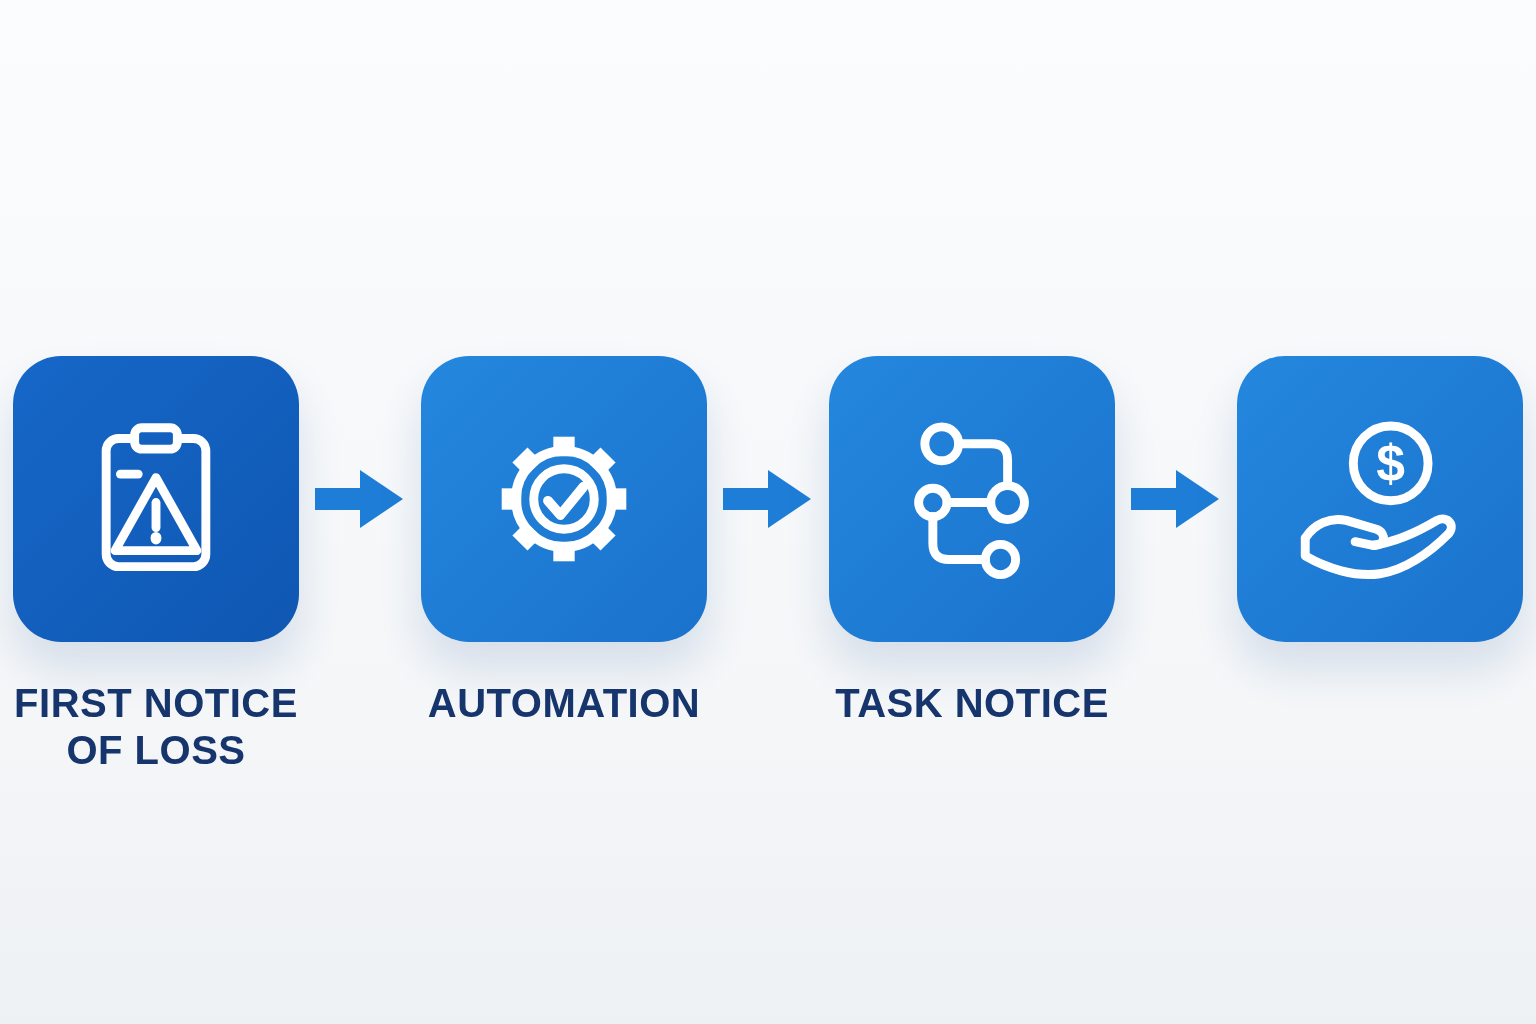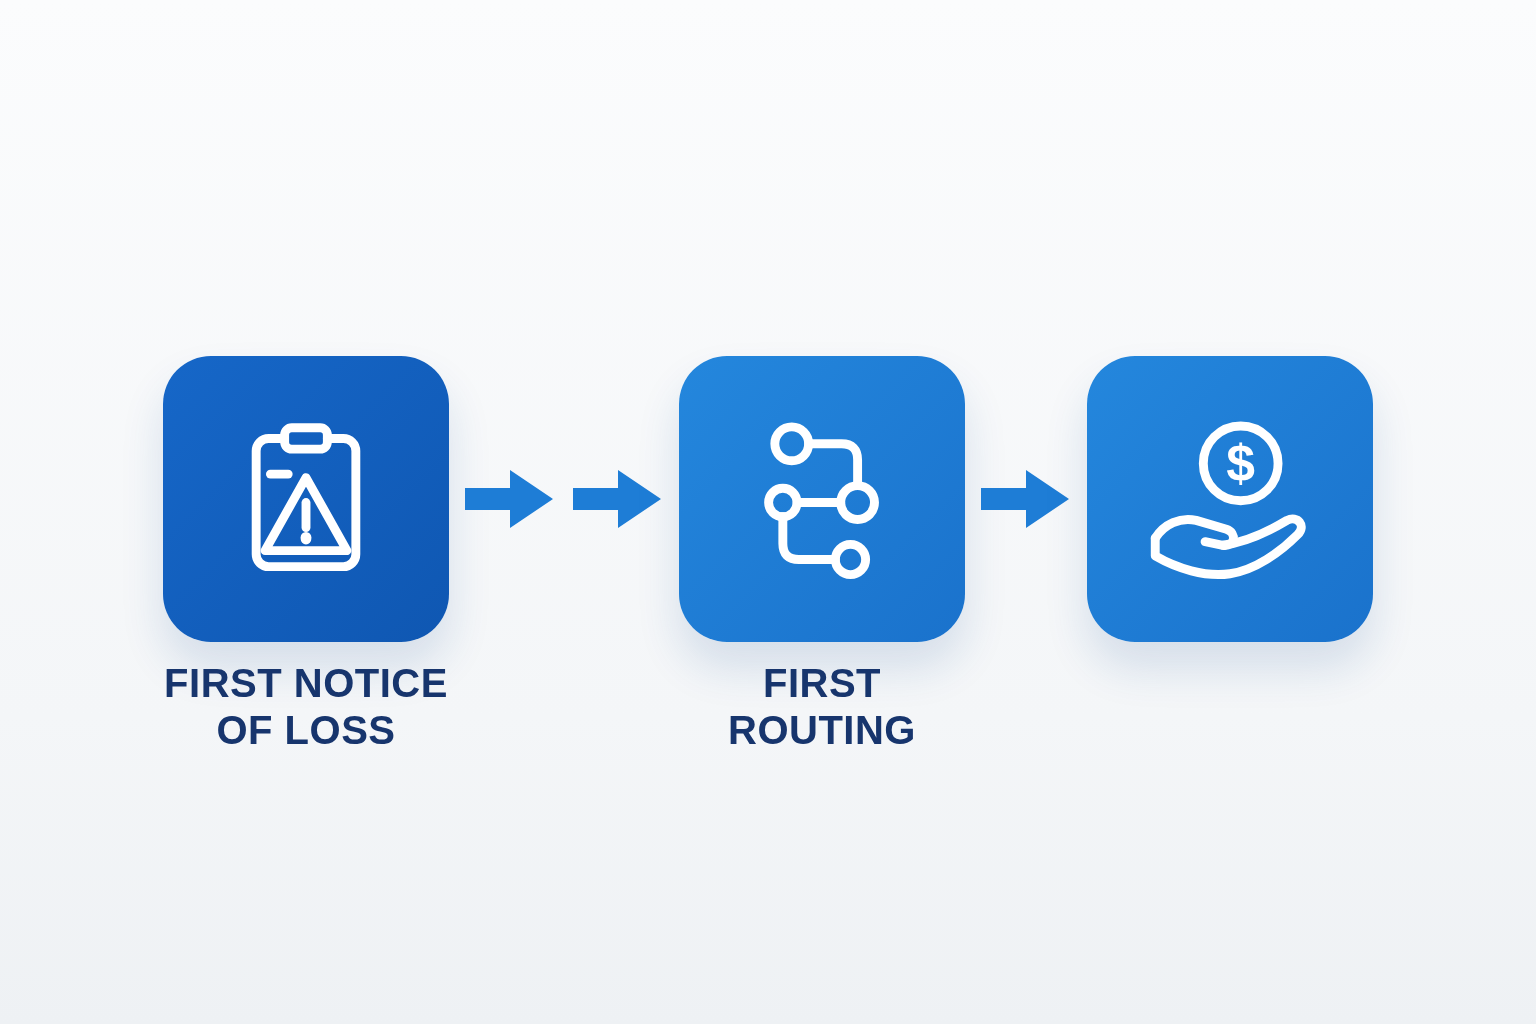--- a/index.html
+++ b/index.html
@@ -45,21 +45,21 @@
     height: 178px;
   }
   .icon-stroke {
     fill: none;
     stroke: #ffffff;
     stroke-width: 5;
     stroke-linecap: round;
     stroke-linejoin: round;
   }
   .step-label {
-    margin-top: 18px;
+    margin-top: 38px;
     max-width: 300px;
     text-align: center;
     font-size: 40px;
     font-weight: 700;
     letter-spacing: 0.5px;
     line-height: 1.18;
     color: #17356d;
   }
   .arrow {
     flex: 0 0 auto;
@@ -93,20 +93,42 @@
     </div>
     <div class="step-label">FIRST NOTICE OF LOSS</div>
   </div>
 
   <div class="arrow">
     <svg viewBox="0 0 90 76">
         <path d="M0 27 H45 V9 L88 38 L45 67 V49 H0 Z"></path>
       </svg>
   </div>
 
+  <div class="step">
+    <div class="icon-box">
+      <svg viewBox="0 0 100 100">
+        <g class="icon-stroke">
+          <g style="stroke-width:12; stroke-linecap:butt">
+            <path d="M50 15 V26" transform="rotate(0 50 50)"></path>
+            <path d="M50 15 V26" transform="rotate(45 50 50)"></path>
+            <path d="M50 15 V26" transform="rotate(90 50 50)"></path>
+            <path d="M50 15 V26" transform="rotate(135 50 50)"></path>
+            <path d="M50 15 V26" transform="rotate(180 50 50)"></path>
+            <path d="M50 15 V26" transform="rotate(225 50 50)"></path>
+            <path d="M50 15 V26" transform="rotate(270 50 50)"></path>
+            <path d="M50 15 V26" transform="rotate(315 50 50)"></path>
+          </g>
+          <circle cx="50" cy="50" r="27" style="stroke-width:5.5"></circle>
+          <circle cx="50" cy="50" r="17"></circle>
+          <path d="M41 51 l7 8 l13 -16" style="stroke-width:5.5"></path>
+        </g>
+      </svg>
+    </div>
+    <div class="step-label">AUTOMATION</div>
+  </div>
 
   <div class="arrow">
     <svg viewBox="0 0 90 76">
         <path d="M0 27 H45 V9 L88 38 L45 67 V49 H0 Z"></path>
       </svg>
   </div>
 
   <div class="step">
     <div class="icon-box">
       <svg viewBox="0 0 100 100">
@@ -114,21 +136,21 @@
           <circle cx="33" cy="19" r="9.5"></circle>
           <circle cx="28" cy="52" r="8"></circle>
           <circle cx="70" cy="52" r="9.5"></circle>
           <circle cx="66" cy="84" r="8.5"></circle>
           <path d="M42.5 19 H61 Q70 19 70 28 V42.5"></path>
           <path d="M36 52 H60.5"></path>
           <path d="M28 60 V75 Q28 84 37 84 H57.5"></path>
         </g>
       </svg>
     </div>
-    <div class="step-label">FIRST ROUTING</div>
+    <div class="step-label">TASK NOTICE</div>
   </div>
 
   <div class="arrow">
     <svg viewBox="0 0 90 76">
         <path d="M0 27 H45 V9 L88 38 L45 67 V49 H0 Z"></path>
       </svg>
   </div>
 
   <div class="step">
     <div class="icon-box">

